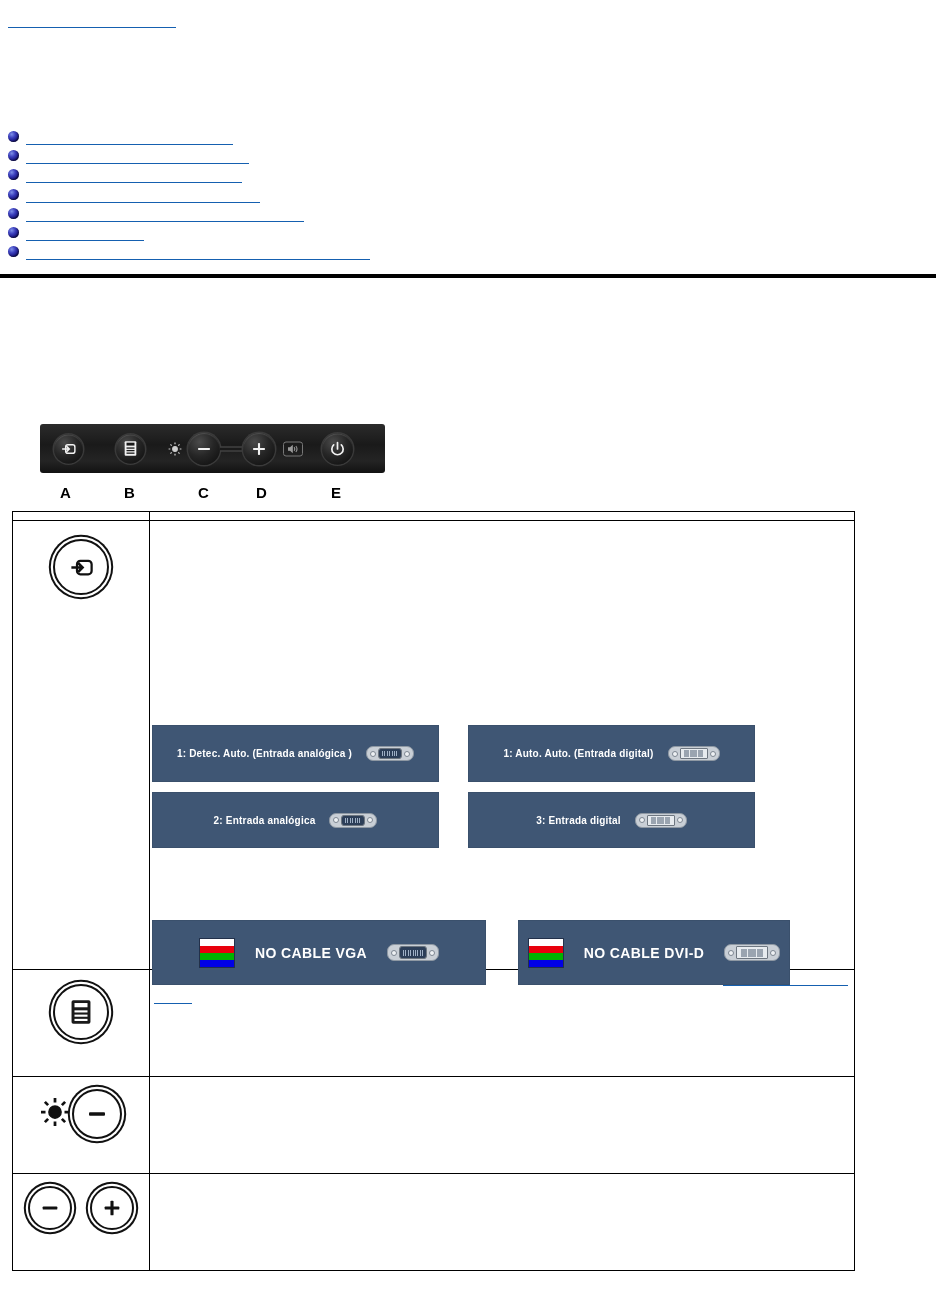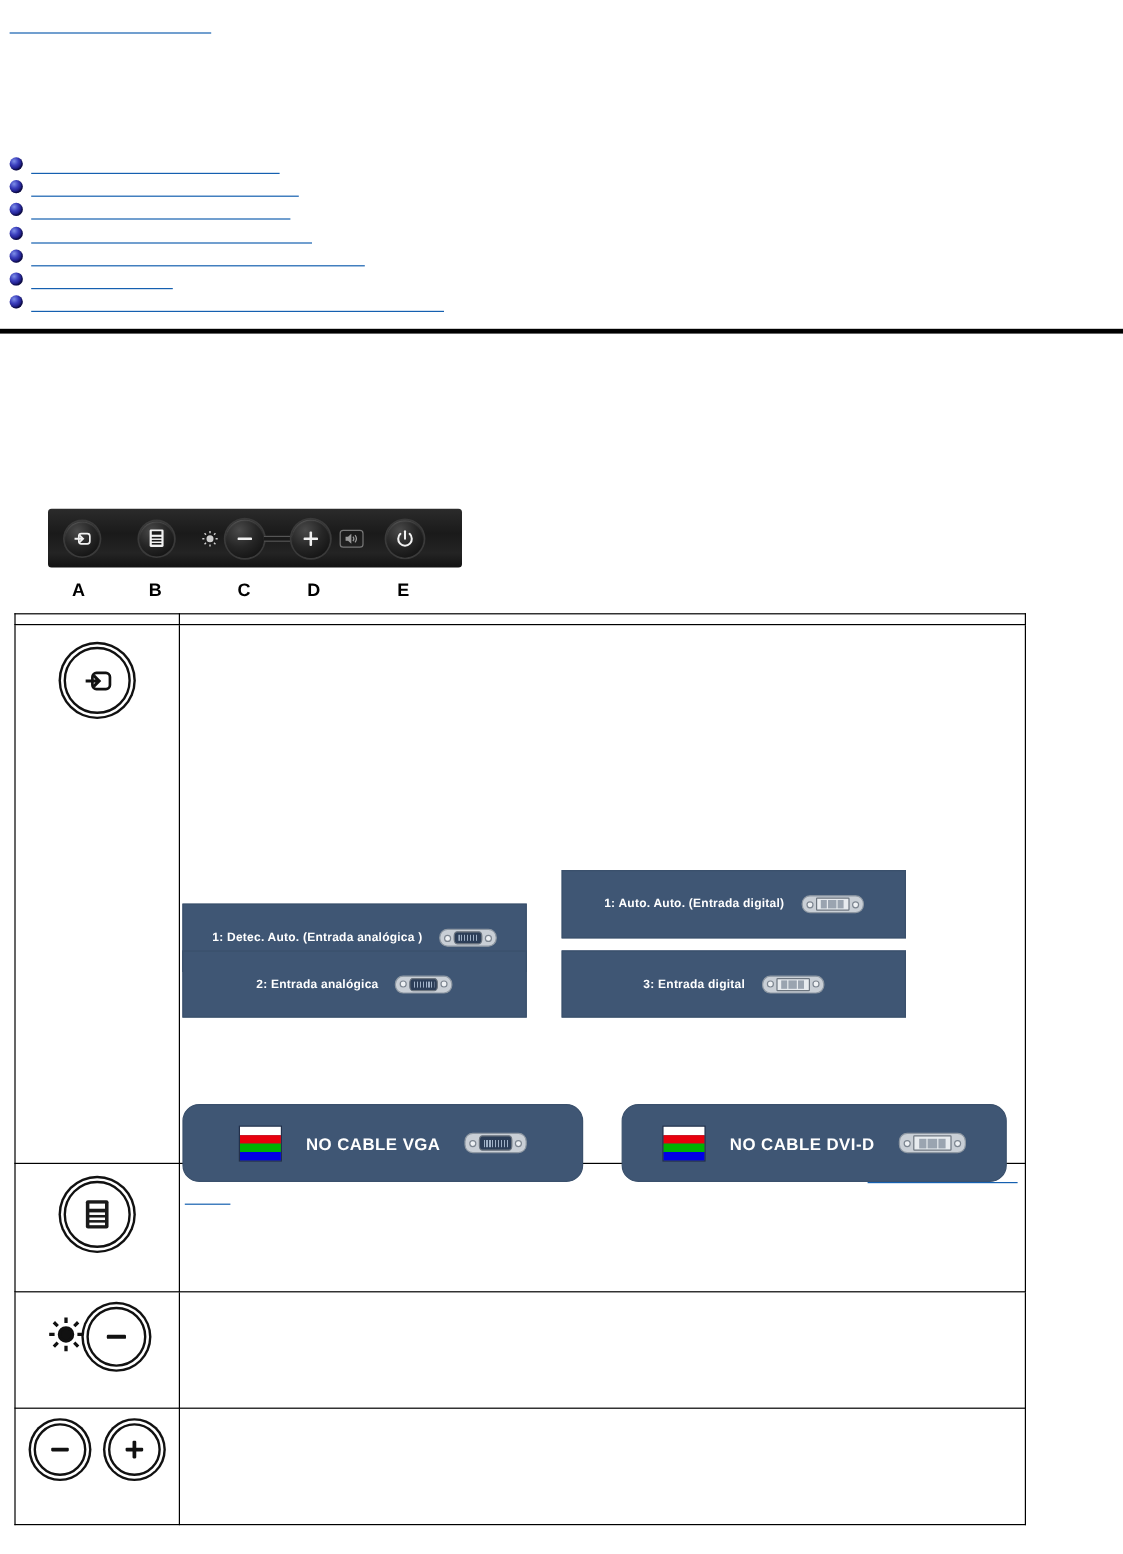--- a/index.html
+++ b/index.html
@@ -235,21 +235,20 @@
     font-size: 10px;
     font-weight: bold;
     letter-spacing: .2px;
     box-sizing: border-box;
   }
   .osd-label { white-space: nowrap; }
   .osd-nocable {
     font-size: 14px;
     letter-spacing: .4px;
     gap: 20px;
-    border-radius: 14px;
   }
 
   
   .conn {
     display: inline-flex;
     align-items: center;
     justify-content: center;
     background: #c9cfd6;
     border: 1px solid #8e98a3;
     border-radius: 7px;
@@ -496,21 +495,21 @@
           </span>
         </div>
       </td>
       <td class="cell-text">
         <span></span>
       </td>
     </tr>
   </tbody>
 </table>
 
-<div class="osd" style="left:152px; top:725px; width:287px; height:57px;margin-top:28px;">
+<div class="osd" style="left:152px; top:725px; width:287px; height:57px;">
   <span class="osd-label">1: Detec. Auto. (Entrada analógica )</span>
   <span class="conn conn-vga">
     <i class="screw"></i>
       <span class="body">
         <span class="pins"></span>
       </span>
       <i class="screw"></i>
   </span>
 </div>
 
@@ -561,21 +560,21 @@
   <span class="osd-label">NO CABLE VGA</span>
   <span class="conn conn-vga">
     <i class="screw"></i>
       <span class="body" style="width:26px;height:11px">
         <span class="pins" style="width:21px;height:6px"></span>
       </span>
       <i class="screw"></i>
   </span>
 </div>
 
-<div class="osd osd-nocable" style="left:518px; top:920px; width:321px; height:65px;">
+<div class="osd osd-nocable" style="left:518px; top:920px; width:272px; height:65px;">
   <span class="rgbbars">
     <i style="background:#ffffff"></i>
       <i style="background:#e8000d"></i>
       <i style="background:#00b300"></i>
       <i style="background:#0000e6"></i>
   </span>
   <span class="osd-label">NO CABLE DVI-D</span>
   <span class="conn conn-dvi">
     <i class="screw"></i>
     <span class="body" style="width:30px;height:11px">

